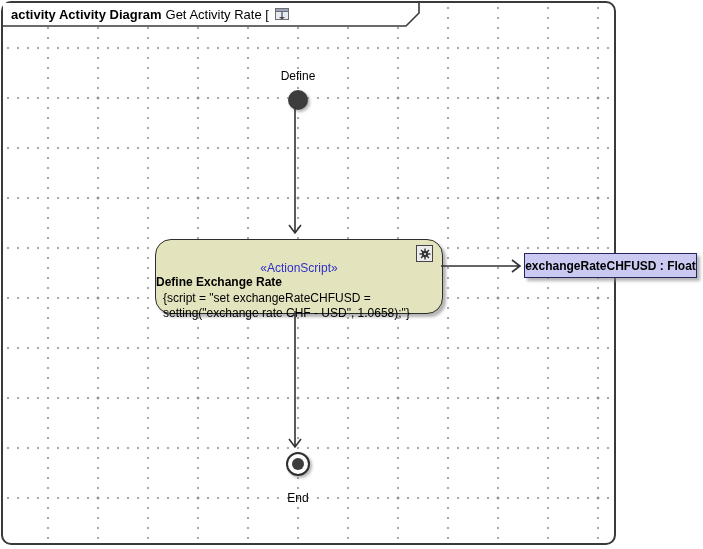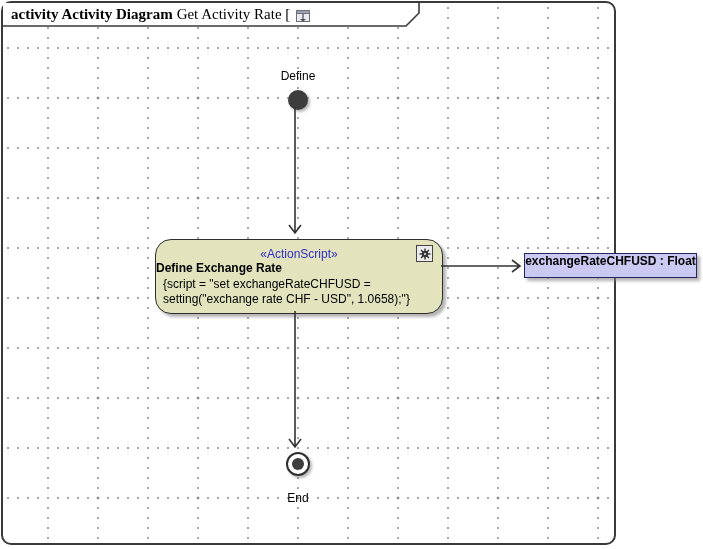--- a/index.html
+++ b/index.html
@@ -28,21 +28,21 @@
       radial-gradient(circle, var(--grid_dot) 0.8px, rgba(0,0,0,0) 1.1px),
       radial-gradient(circle, var(--grid_dot) 0.8px, rgba(0,0,0,0) 1.1px);
     background-size:100px 100px, 10px 50px, 50px 10px;
     background-position:45px 45px, 0px 20px, 20px 0px;
   }
 
   
   .title-shape{position:absolute;left:0;top:0;width:420px;height:26px;display:block;}
   .frame-title-text{
     position:absolute;left:8px;top:4px;width:400px;height:16px;
-    font-size:15px;color:#000;white-space:nowrap;display:flex;align-items:flex-end;gap:4px;font-family:Liberation Serif, serif;
+    font-size:13px;color:#000;white-space:nowrap;display:flex;align-items:flex-start;gap:4px;
   }
   .frame-title-text .bold{font-weight:bold;}
   .dgm-icon{display:inline-block;margin:0 2px;}
 
   
   .node-label{
     position:absolute;width:60px;text-align:center;font-size:12px;color:#000;
   }
   .start-node{
     position:absolute;left:285px;top:87px;width:20px;height:20px;border-radius:50%;
@@ -55,21 +55,21 @@
     display:flex;align-items:center;justify-content:center;
   }
   .end-node .inner{width:12px;height:12px;border-radius:50%;background:#3d3d3d;}
 
   .action-node{
     position:absolute;left:152px;top:236px;width:288px;height:75px;
     background:var(--action_fill);
     border:1.5px solid var(--action_border);
     border-radius:16px;
     box-shadow:3px 3px 3px rgba(130,130,130,0.6);
-    font-size:12px;color:#000;padding-top:7px;
+    font-size:12px;color:#000;padding-top:21px;
   }
   .action-node .stereotype{
     text-align:center;color:var(--stereotype_text);line-height:14px;
   }
   .action-node .action-name{
     text-align:left;font-weight:bold;line-height:15px;
   }
   .action-node .script{
     padding:1px 7px 0 7px;line-height:15px;white-space:nowrap;
   }
@@ -78,21 +78,21 @@
     border:1px solid #444;background:#ececec;
     display:flex;align-items:center;justify-content:center;
   }
 
   .object-node{
     position:absolute;left:524px;top:253px;width:173px;height:25px;
     background:var(--object_fill);
     border:1.5px solid var(--object_border);
     box-shadow:3px 3px 3px rgba(130,130,130,0.6);
     font-size:12px;font-weight:bold;color:#000;
-    display:flex;justify-content:center;white-space:nowrap;
+    display:flex;align-items:center;justify-content:center;white-space:nowrap;
   }
 
   
   .edges{position:absolute;left:0;top:0;width:703px;height:549px;pointer-events:none;}
   .edges path{pointer-events:stroke;}
 </style>
 </head>
 <body>
 
 <div class="page">

